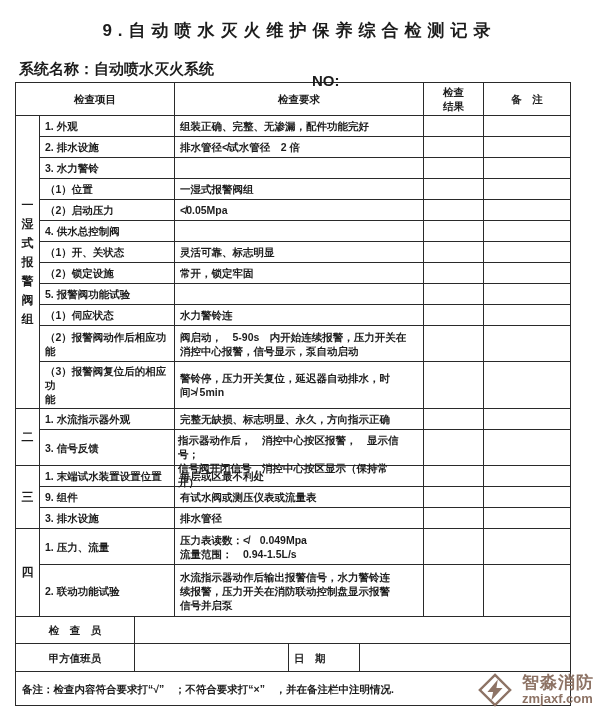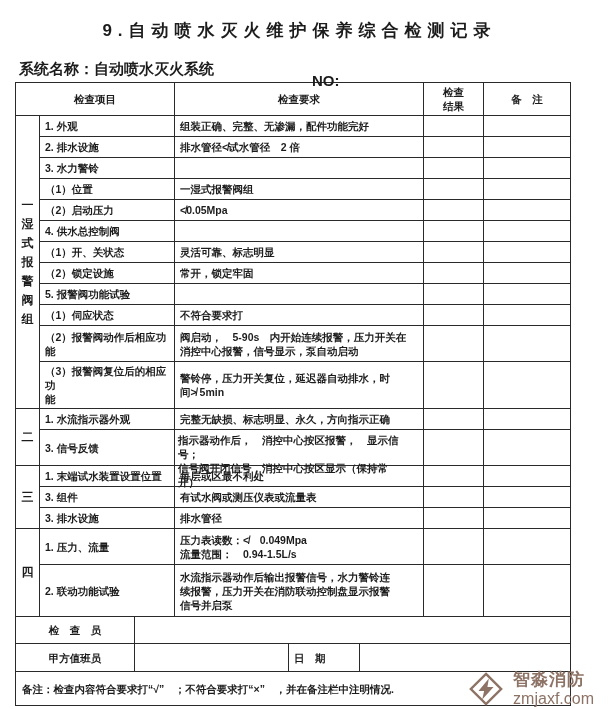--- a/index.html
+++ b/index.html
@@ -34,21 +34,21 @@
   .fr3{height:34px;}
   .flabel{text-align:center;}
   .fdate{}
   .fnote{padding-left:6px;}
   .wm{
     position:absolute;right:14px;bottom:2px;display:flex;align-items:center;gap:10px;
     color:#8d7365;z-index:5;
   }
   .wm-text{display:flex;flex-direction:column;line-height:1.08;}
   .wm-name{font-size:17px;font-weight:bold;letter-spacing:1px;}
-  .wm-site{font-size:16px;font-weight:normal;}
+  .wm-site{font-size:13px;font-weight:bold;}
 </style>
 </head>
 <body>
 
 <div class="page">
 
   <div class="title">9.自动喷水灭火维护保养综合检测记录</div>
 
   <div class="meta">
     <span>系统名称：</span><span>自动喷水灭火系统</span>
@@ -122,21 +122,21 @@
       <td></td>
     </tr>
     <tr class="r1">
       <td>5. 报警阀功能试验</td>
       <td></td>
       <td></td>
       <td></td>
     </tr>
     <tr class="r1">
       <td>（1）伺应状态</td>
-      <td>不符合要求打</td>
+      <td>水力警铃连</td>
       <td></td>
       <td></td>
     </tr>
     <tr class="r2">
       <td>（2）报警阀动作后相应功能</td>
       <td>阀启动，　5-90s　内开始连续报警，压力开关在
 消控中心报警，信号显示，泵自动启动</td>
       <td></td>
       <td></td>
     </tr>
@@ -166,21 +166,21 @@
     </tr>
 
     <tr class="r1">
       <td class="sec" rowspan="3"><div class="vlabel">三</div></td>
       <td>1. 末端试水装置设置位置</td>
       <td>每层或区最不利处</td>
       <td></td>
       <td></td>
     </tr>
     <tr class="r1">
-      <td>3. 组件</td>
+      <td>9. 组件</td>
       <td>有试水阀或测压仪表或流量表</td>
       <td></td>
       <td></td>
     </tr>
     <tr class="r1">
       <td>3. 排水设施</td>
       <td>排水管径</td>
       <td></td>
       <td></td>
     </tr>

